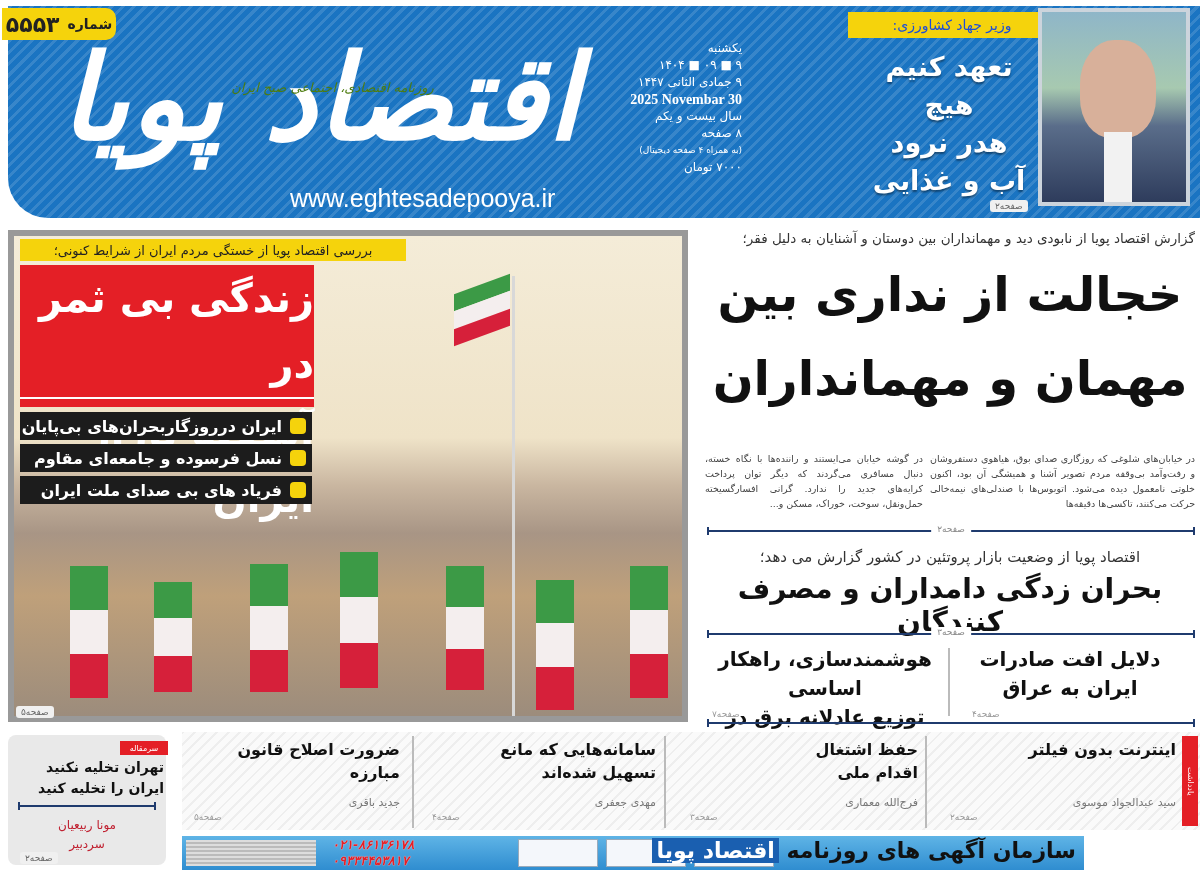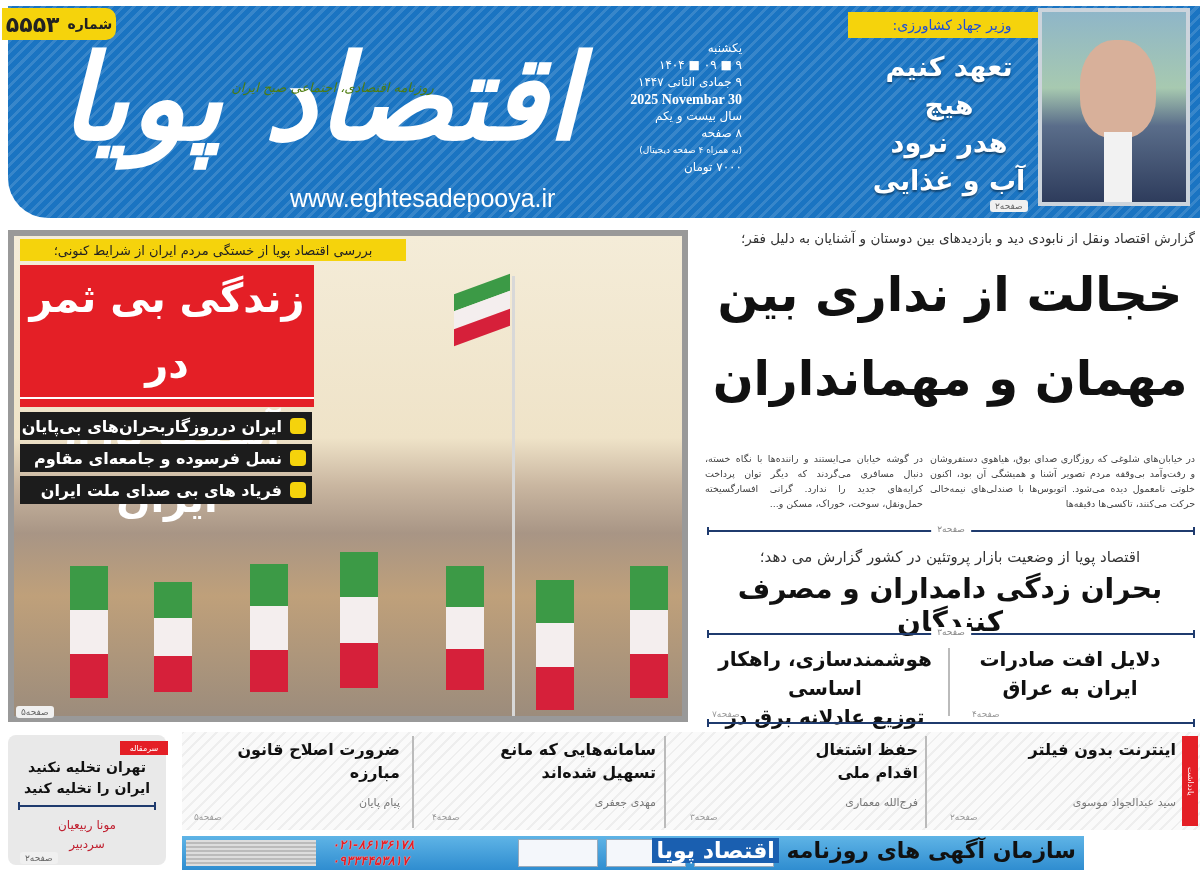--- a/index.html
+++ b/index.html
@@ -38,32 +38,32 @@
 .divlbl{position:absolute;left:50%;top:-6px;transform:translateX(-50%);background:#fff;color:#888;font-size:9px;padding:0 6px}
 .kicker2{left:705px;top:548px;width:490px;font-size:15px;color:#333;text-align:center}
 .headline2{left:705px;top:572px;width:490px;font-size:28px;font-weight:900;color:#111;text-align:center}
 .sub1{left:945px;top:645px;width:250px;font-size:20px;font-weight:bold;text-align:center;line-height:29px;color:#111}
 .sub2{left:705px;top:645px;width:240px;font-size:20px;font-weight:bold;text-align:center;line-height:29px;color:#111}
 .vsep{width:2px;background:#bbb}
 
 .feature{left:8px;top:230px;width:680px;height:492px;background:#999;padding:6px}
 .feature .pic{width:100%;height:100%;background:linear-gradient(#f4ecd8 0,#efe3c8 42%,#c9b6a0 52%,#a89585 62%,#bfa07a 75%,#9c8c7c 100%);position:relative;overflow:hidden}
 .kicker3{left:20px;top:239px;width:386px;height:22px;background:#f5d30c;color:#222;font-size:13px;display:flex;align-items:center;justify-content:center}
-.redbox{left:20px;top:265px;width:294px;height:142px;background:#e41f26;color:#fff;font-weight:900;text-align:center;font-size:40px;line-height:66px}
+.redbox{left:20px;top:265px;width:294px;height:142px;background:#e41f26;color:#fff;font-weight:900;text-align:right;font-size:40px;line-height:66px}
 .redbox .l1{border-bottom:2px solid #fff}
 .bullet{left:20px;width:292px;height:28px;background:#1c1c1c;color:#fff;font-size:16px;font-weight:bold;display:flex;align-items:center;gap:8px;padding-right:6px}
 .bullet .dot{width:16px;height:16px;background:#f5d30c;border-radius:4px;flex:none}
 .flag{position:absolute;width:38px;height:110px}
 .flag .g{height:33%;background:#3c9a46}.flag .w{height:34%;background:#f4eeee}.flag .r{height:33%;background:#d6203a}
 .pole{position:absolute;width:3px;background:#d8d8d8}
 
 .bottom{left:182px;top:732px;width:1018px;height:98px;background:#fafafa;background-image:repeating-linear-gradient(135deg,#eee 0 2px,transparent 2px 8px)}
 .op-card{left:8px;top:735px;width:158px;height:130px;background:#e9e9e9;border-radius:8px}
 .op-tag{left:120px;top:741px;width:48px;height:14px;background:#e41f26;color:#fff;font-size:8px;display:flex;align-items:center;justify-content:center}
-.op-title{left:10px;top:757px;width:154px;text-align:center;font-weight:bold;font-size:14px;line-height:21px;color:#111}
+.op-title{left:10px;top:757px;width:154px;font-weight:bold;font-size:14px;line-height:21px;color:#111}
 .op-author{left:10px;top:816px;width:154px;text-align:center;color:#c02030;font-size:12px;line-height:19px}
 .bcol{top:738px;font-weight:bold;font-size:16px;line-height:23px;color:#111;text-align:right}
 .bauth{top:796px;font-size:11px;color:#777;text-align:right}
 .bpg{top:812px;font-size:9px;color:#999}
 .vtag{left:1182px;top:736px;width:16px;height:90px;background:#e41f26;color:#fff;font-size:8px;writing-mode:vertical-rl;display:flex;align-items:center;justify-content:center}
 .ad{left:182px;top:836px;width:902px;height:34px;background:linear-gradient(#5fb4e6,#2f8dd0);display:flex;align-items:center}
 .ad .txt{position:absolute;right:8px;top:2px;font-size:22px;font-weight:900;color:#111}
 .ad .txt .blue{color:#fff;background:#1a5fb0;padding:0 4px}
 .ad .phone{position:absolute;left:150px;top:1px;color:#e41f26;font-weight:bold;font-size:13px;line-height:16px;direction:ltr;font-style:italic;text-shadow:0 0 1px #fff}
 .ad .paper{position:absolute;top:3px;width:80px;height:28px;background:#f4f7fb;border:1px solid #9ab}
@@ -97,21 +97,21 @@
   <div>آب و غذایی</div>
 </div>
 <div class="abs photo-min">
     <div class="inner">
       <div class="face"></div>
       <div class="shirt"></div>
     </div>
   </div>
 <div class="abs pg-badge" style="left:990px;top:200px">صفحه۲</div>
 
-<div class="abs kicker1">گزارش اقتصاد ونقل از نابودی دید و بازدیدهای بین دوستان و آشنایان به دلیل فقر؛</div>
+<div class="abs kicker1">گزارش اقتصاد پویا از نابودی دید و مهمانداران بین دوستان و آشنایان به دلیل فقر؛</div>
 <div class="abs headline1">
   <div>خجالت از نداری بین</div>
   <div>مهمان و مهمانداران</div>
 </div>
 <div class="abs col-text colA">در خیابان‌های شلوغی که روزگاری صدای بوق، هیاهوی دستفروشان و رفت‌وآمد بی‌وقفه مردم تصویر آشنا و همیشگی آن بود، اکنون خلوتی نامعمول دیده می‌شود. اتوبوس‌ها با صندلی‌های نیمه‌خالی حرکت می‌کنند، تاکسی‌ها دقیقه‌ها</div>
 <div class="abs col-text colB">در گوشه خیابان می‌ایستند و راننده‌ها با نگاه خسته، دنبال مسافری می‌گردند که دیگر توان پرداخت کرایه‌های جدید را ندارد. گرانی افسارگسیخته حمل‌ونقل، سوخت، خوراک، مسکن و...</div>
 <div class="abs divider" style="left:707px;top:530px;width:488px">
     <span class="divlbl">صفحه۲</span>
   </div>
 
@@ -233,21 +233,21 @@
   <div>سامانه‌هایی که مانع</div>
   <div>تسهیل شده‌اند</div>
 </div>
 <div class="abs bauth" style="left:480px;width:176px">مهدی جعفری</div>
 <div class="abs bpg" style="left:432px">صفحه۴</div>
 <div class="abs vsep" style="left:412px;top:736px;height:92px"></div>
 
 <div class="abs bcol" style="left:190px;width:210px">
   <div>ضرورت اصلاح قانون مبارزه</div>
 </div>
-<div class="abs bauth" style="left:190px;width:210px">پیام پایان</div>
+<div class="abs bauth" style="left:190px;width:210px">جدید باقری</div>
 <div class="abs bpg" style="left:194px">صفحه۵</div>
 
 <div class="abs ad">
   <div class="stack"></div>
   <div class="phone">
     <div>۰۲۱-۸۶۱۳۶۱۷۸</div>
     <div>۰۹۳۳۴۴۵۳۸۱۷</div>
   </div>
   <div class="paper" style="left:336px"></div>
   <div class="paper" style="left:424px"></div>

